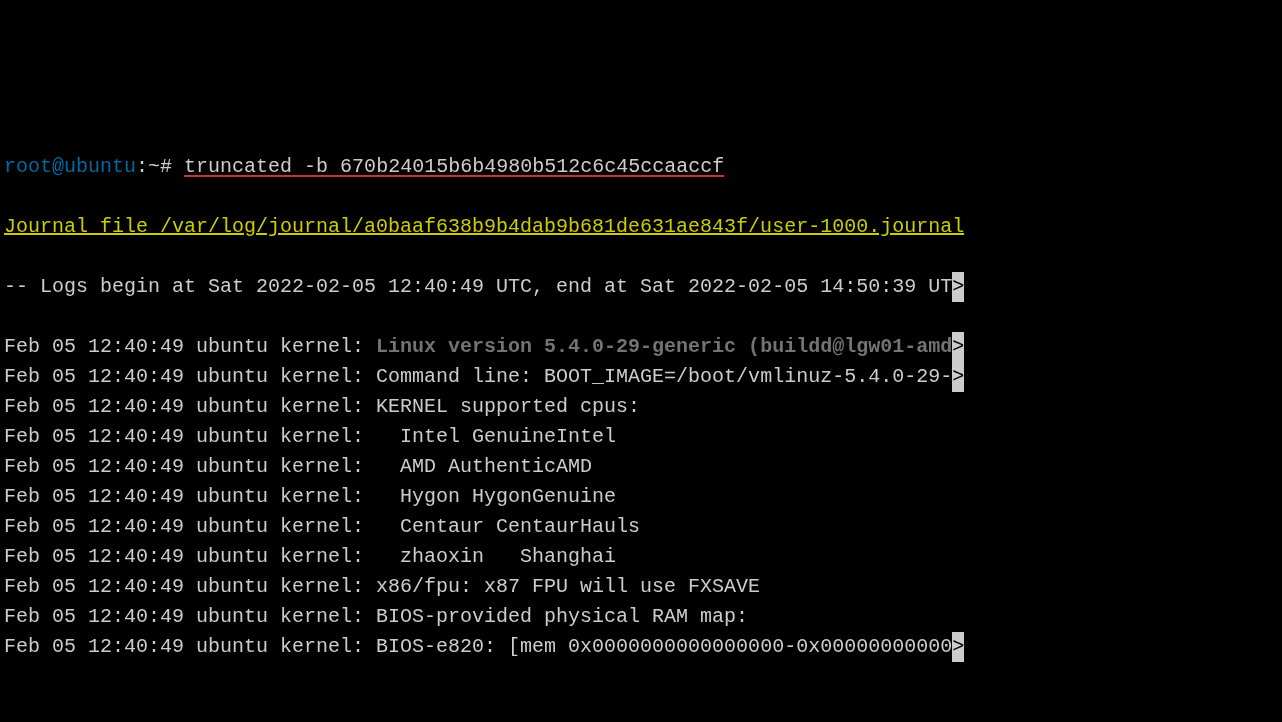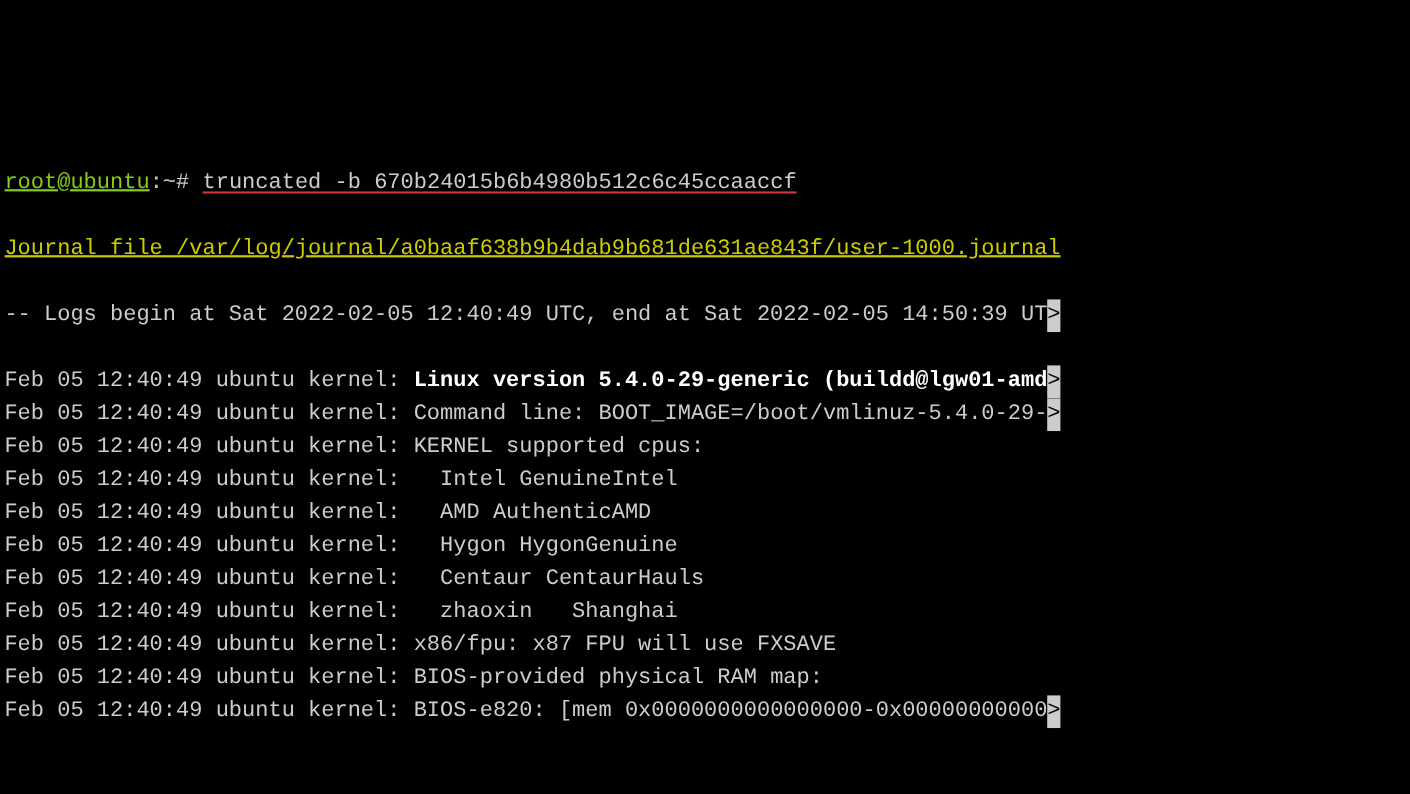--- a/index.html
+++ b/index.html
@@ -12,30 +12,30 @@
     color: #cccccc;
     font-family: "Consolas", "Courier New", monospace;
     font-size: 20px;
     line-height: 1.5;
     width: 1282px;
     height: 722px;
     overflow: hidden;
     white-space: pre;
     padding: 2px 4px;
   }
-  .prompt-user { color: #84cc16; text-decoration: underline; }
+  .prompt-user { color: #0369a1; }
   .prompt-symbol { color: #cccccc; }
   .command {
     color: #cccccc;
     text-decoration: underline;
     text-decoration-color: #cc3333;
     text-underline-offset: 3px;
   }
   .yellow { color: #cccc00; text-decoration: underline; }
-  .white { color: #ffffff; }
+  .white { color: #737373; }
   .bold { font-weight: bold; }
   .scroll-indicator {
     background: #cccccc;
     color: #000000;
     display: inline-block;
     width: 1ch;
   }
   .line {
     display: block;
     white-space: pre;

